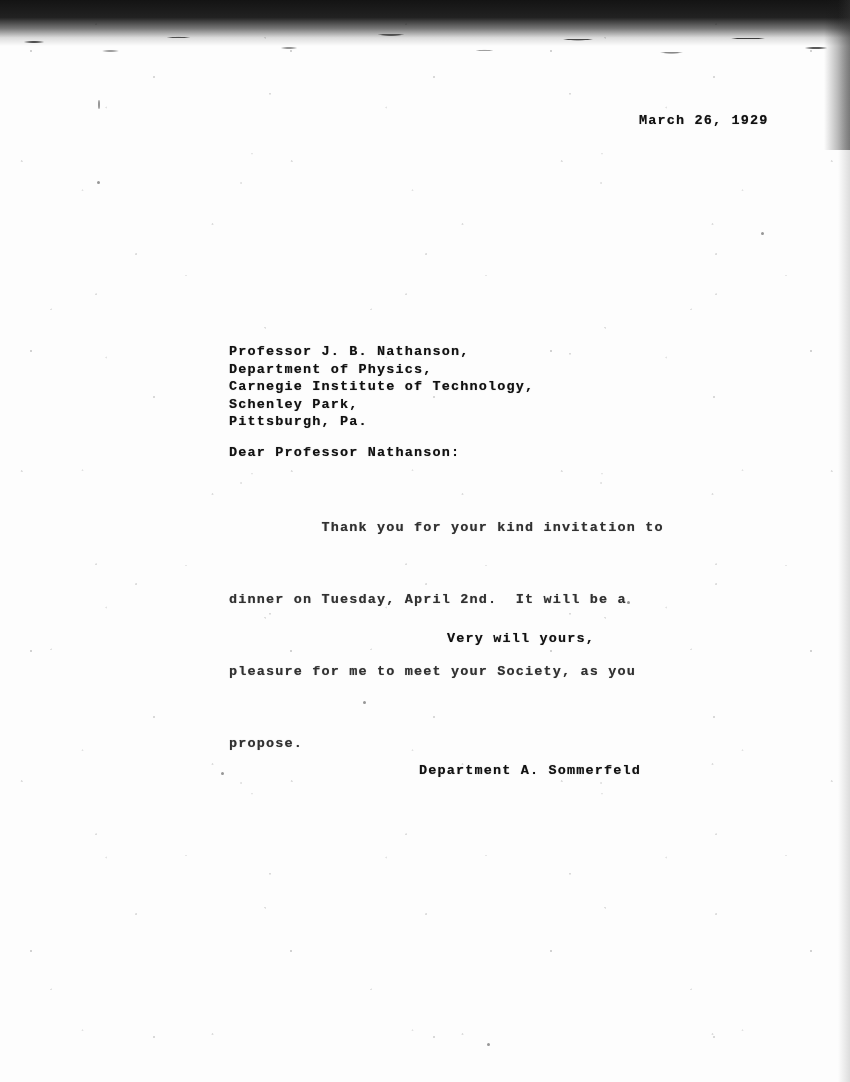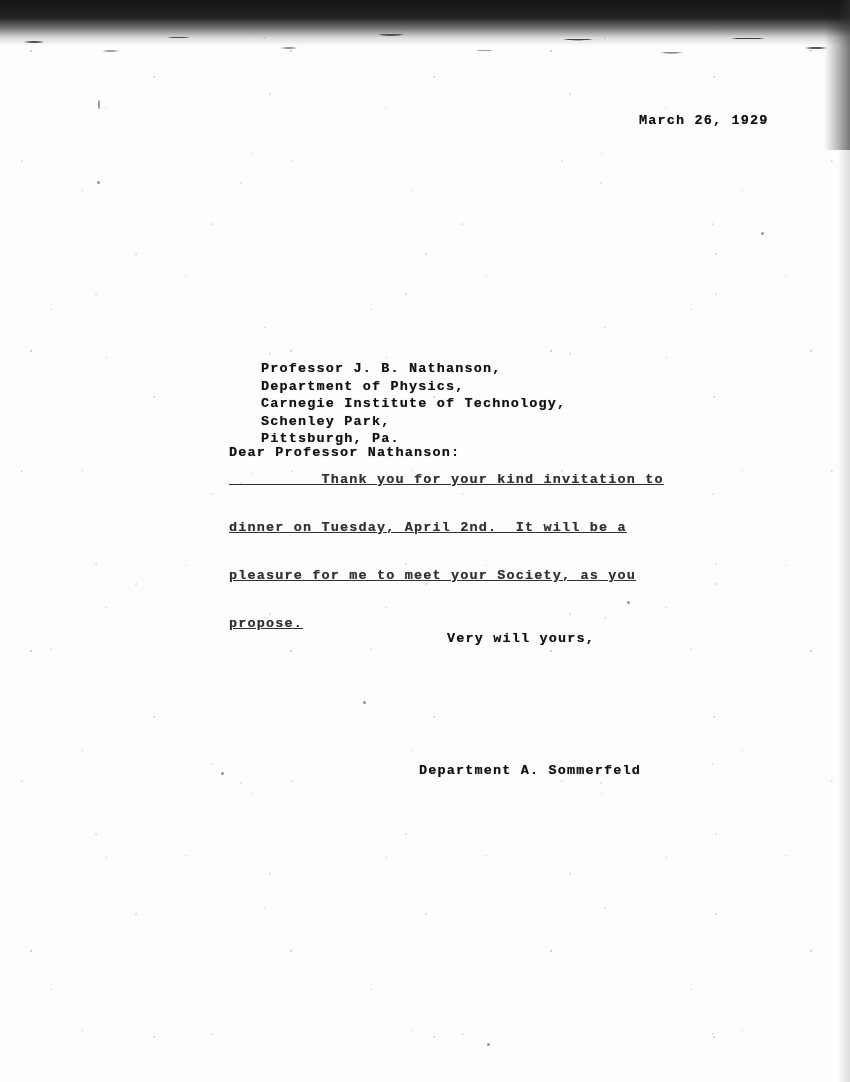--- a/index.html
+++ b/index.html
@@ -108,23 +108,23 @@
     font-size: 13.5px;
     letter-spacing: 1.15px;
     line-height: 18px;
     color: #111;
     white-space: pre;
     text-shadow: 0 0 .8px rgba(0,0,0,.55);
   }
   .tw.soft { color: #222; opacity: .93; }
 
   #date-line     { left: 594px; top: 112px; margin-left: 45px;  }
-  #addr-block    { left: 229px; top: 360px; line-height: 17.5px; margin-left: 32px; }
+  #addr-block    { left: 229px; top: 343px; line-height: 17.5px; }
   #salutation    { left: 229px; top: 444px; text-align: right; }
-  #body-block    { left: 229px; top: 468px; line-height: 24px; text-decoration: underline; }
+  #body-block    { left: 229px; top: 510px; line-height: 36px; }
   #closing       { left: 447px; top: 630px; }
   #signature     { left: 419px; top: 762px; }
 
   
   .mark { position: absolute; background: #6b6b6b; border-radius: 50%; opacity:.7; }
 </style>
 </head>
 <body>
 
 <div id="page">

